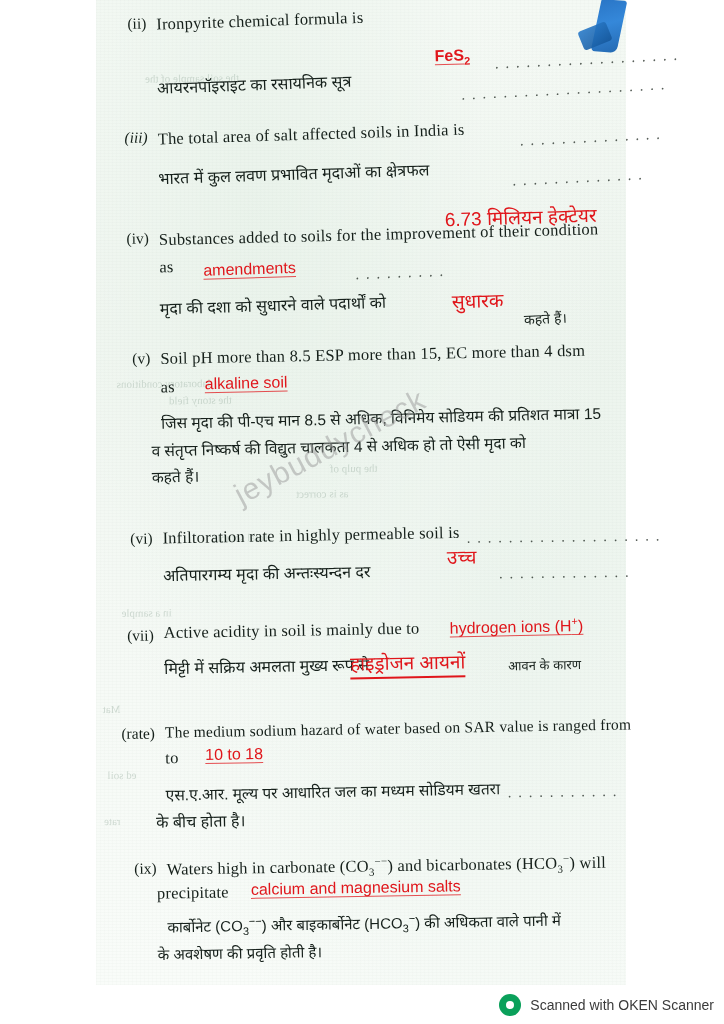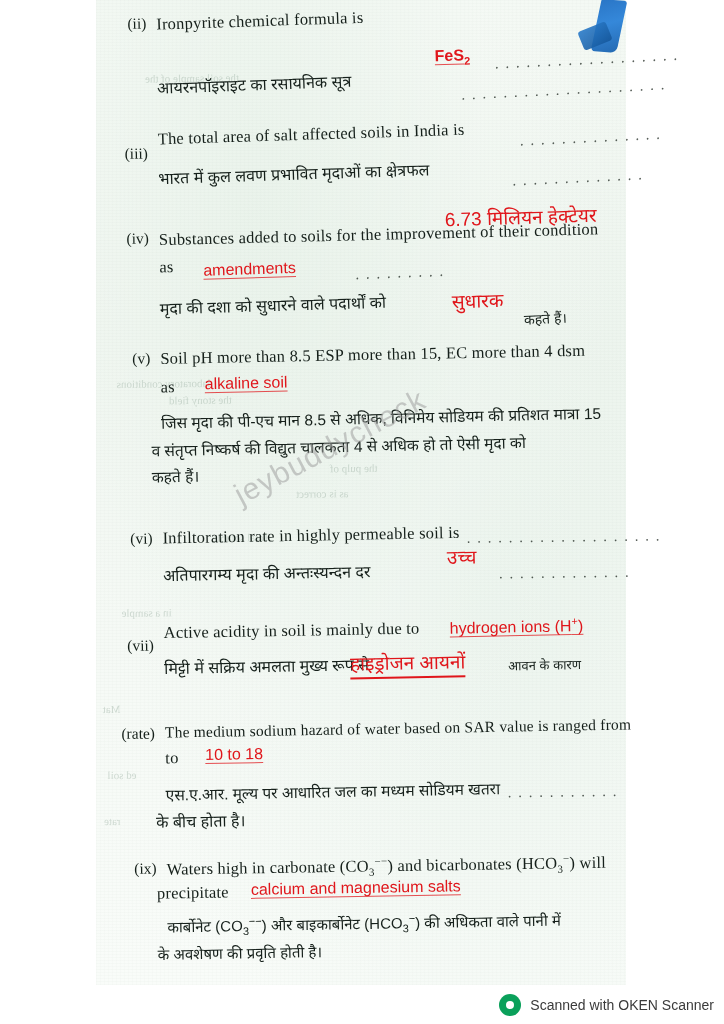--- a/index.html
+++ b/index.html
@@ -217,21 +217,21 @@
   <div class="q" style="left:96px; top:10px;">
     <div class="roman" style="top:2px;">(ii)</div>
     <div class="line-en" style="top:0px; transform:rotate(-1.2deg);">Ironpyrite chemical formula is</div>
     <div class="ans" style="left:344px; top:38px; transform:rotate(-1deg); font-weight:bold;">FeS<span class="sub">2</span></div>
     <div class="dots" style="left:404px; top:44px; transform:rotate(-2deg);">. . . . . . . . . . . . . . . . . .</div>
     <div class="line-hi" style="top:62px; transform:rotate(-1.4deg);">आयरनपॉइराइट का रसायनिक सूत्र</div>
     <div class="dots" style="left:370px; top:74px; transform:rotate(-2.2deg);">. . . . . . . . . . . . . . . . . . . .</div>
   </div>
 
   <div class="q" style="left:96px; top:124px;">
-    <div class="roman" style="top:18px;">(iii)</div>
+    <div class="roman" style="top:2px;font-style:italic;">(iii)</div>
     <div class="line-en" style="top:0px; transform:rotate(-1.1deg);">The total area of salt affected soils in India is</div>
     <div class="dots" style="left:428px; top:8px; transform:rotate(-2deg);">. . . . . . . . . . . . . .</div>
     <div class="line-hi" style="top:38px; transform:rotate(-1.2deg);">भारत में कुल लवण प्रभावित मृदाओं का क्षेत्रफल</div>
     <div class="dots" style="left:420px; top:48px; transform:rotate(-2deg);">. . . . . . . . . . . . .</div>
     <div class="ans nound" style="left:352px; top:82px; transform:rotate(-1deg); font-size:19px;">6.73 मिलियन हेक्टेयर</div>
   </div>
 
   <div class="q" style="left:96px; top:225px;">
     <div class="roman" style="top:2px;">(iv)</div>
     <div class="line-en" style="top:0px; transform:rotate(-0.7deg);">Substances added to soils for the improvement of their condition</div>
@@ -256,21 +256,21 @@
   <div class="q" style="left:96px; top:525px;">
     <div class="roman" style="top:2px;">(vi)</div>
     <div class="line-en" style="top:0px; transform:rotate(-0.4deg);">Infiltoration rate in highly permeable soil is</div>
     <div class="dots" style="left:370px; top:6px;">. . . . . . . . . . . . . . . . . . .</div>
     <div class="line-hi" style="top:36px; transform:rotate(-0.4deg);">अतिपारगम्य मृदा की अन्तःस्यन्दन दर</div>
     <div class="ans nound" style="left:350px; top:20px; font-size:19px; transform:rotate(-0.5deg);">उच्च</div>
     <div class="dots" style="left:402px; top:42px;">. . . . . . . . . . . . .</div>
   </div>
 
   <div class="q" style="left:96px; top:620px;">
-    <div class="roman" style="top:14px;">(vii)</div>
+    <div class="roman" style="top:4px;">(vii)</div>
     <div class="line-en" style="top:0px; transform:rotate(-0.3deg);">Active acidity in soil is mainly due to</div>
     <div class="ans" style="left:352px; top:-2px; transform:rotate(-0.4deg);">hydrogen ions (H<span class="sup">+</span>)</div>
     <div class="line-hi" style="top:34px; transform:rotate(-0.4deg);">मिट्टी में सक्रिय अमलता मुख्य रूप से</div>
     <div class="ans nound" style="left:252px; top:30px; font-size:19px; border-bottom:2px solid #e0161b; padding-bottom:1px; transform:rotate(-0.4deg);">हाइड्रोजन आयनों</div>
     <div class="line-hi" style="left:410px; top:38px; font-size:13px; transform:rotate(-0.4deg);">आवन के कारण</div>
   </div>
 
   <div class="q" style="left:96px; top:720px;">
     <div class="roman" style="top:2px;">(rate)</div>
     <div class="line-en" style="top:0px; font-size:15.5px; transform:rotate(-0.3deg);">The medium sodium hazard of water based on SAR value is ranged from</div>

